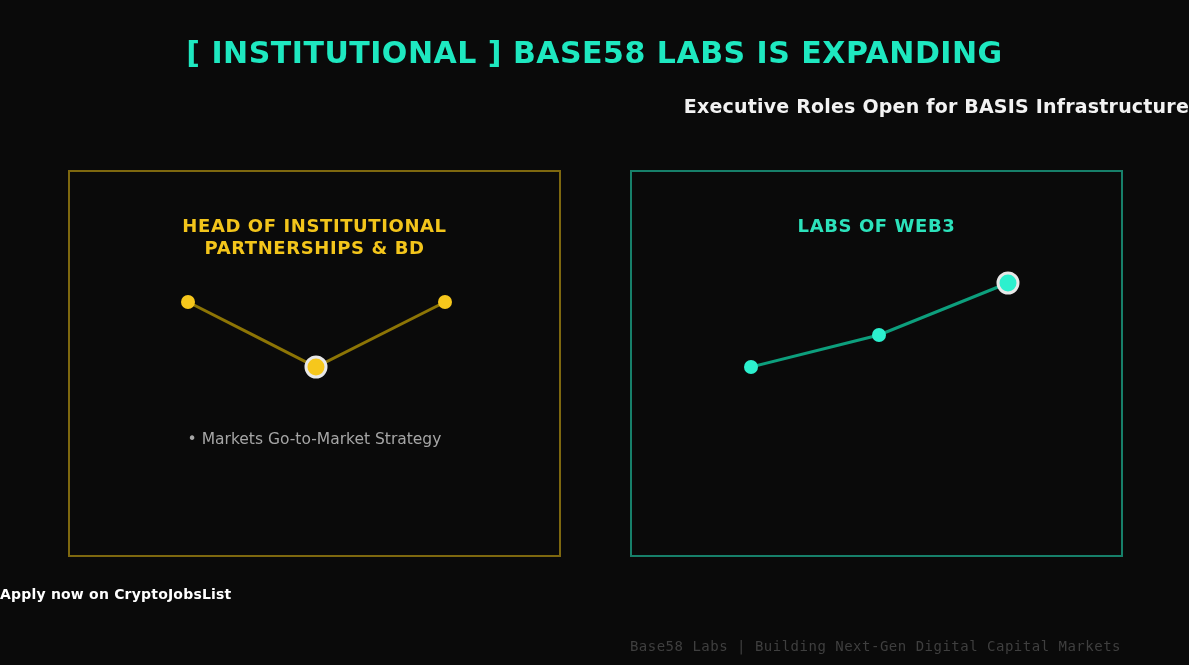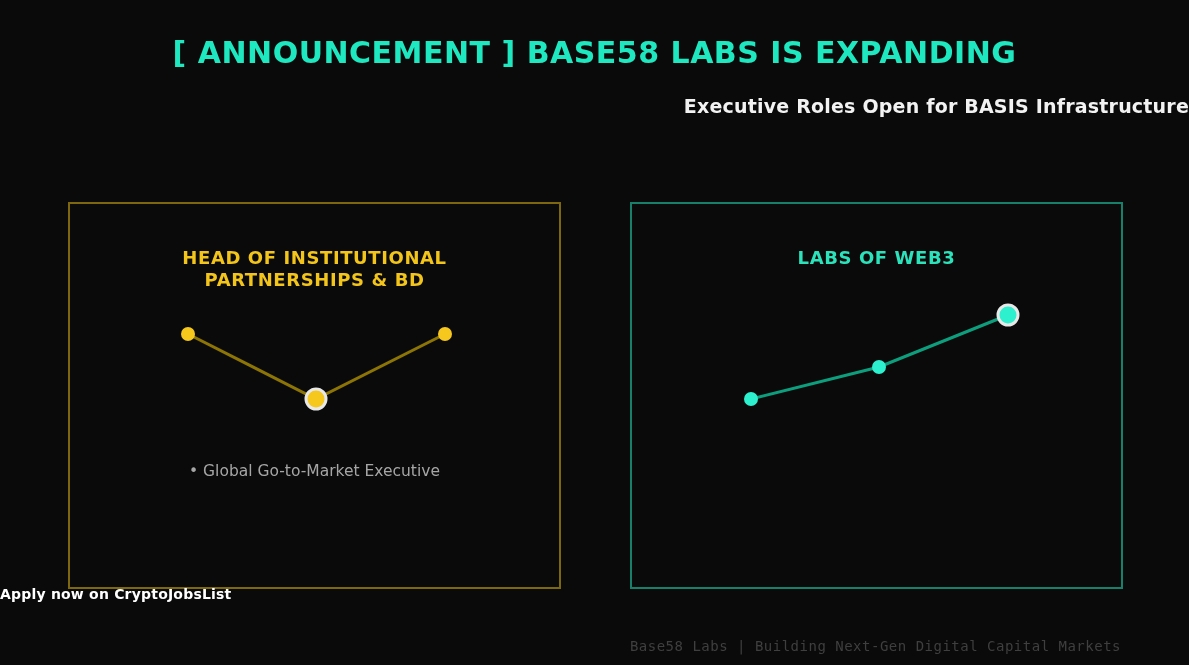--- a/index.html
+++ b/index.html
@@ -25,21 +25,21 @@
     text-align:center;color:var(--title-teal);
     font-size:30px;font-weight:bold;letter-spacing:0.5px;
   }
   .page-subtitle{
     position:absolute;top:95px;left:0;width:100%;
     text-align:right;color:var(--subtitle-white);
     font-size:19px;font-weight:bold;letter-spacing:0.2px;
   }
   .card{
     position:absolute;top:170px;width:493px;height:387px;
-    border:2px solid;background:transparent;margin-top:32px;
+    border:2px solid;background:transparent;
   }
   .card.gold{left:68px;border-color:var(--gold-border);}
   .card.teal{left:630px;border-color:var(--teal-border);}
   .card-title{
     position:absolute;top:43px;left:0;width:100%;
     text-align:center;font-weight:bold;font-size:18px;
     line-height:22px;letter-spacing:0.6px;
   }
   .card.gold .card-title{color:var(--gold);}
   .card.teal .card-title{color:var(--teal);}
@@ -60,36 +60,36 @@
   .footer-text{
     position:absolute;top:630px;right:68px;
     color:var(--footer-gray);
     font-family:"DejaVu Sans Mono", monospace;
     font-size:14px;letter-spacing:0.5px;margin-top:8px;
   }
 </style>
 </head>
 <body>
 
-<div class="page-title">[ ANNOUNCEMENT ] BASE58 LABS IS EXPANDING</div>
+<div class="page-title">[ INSTITUTIONAL ] BASE58 LABS IS EXPANDING</div>
 <div class="page-subtitle">Executive Roles Open for BASIS Infrastructure</div>
 
 <section class="card gold">
   <div class="card-title">
     <div>HEAD OF INSTITUTIONAL</div>
     <div>PARTNERSHIPS &amp; BD</div>
   </div>
   <svg class="chart" viewBox="0 0 493 150">
       <polyline points="118,40 246,105 375,40" fill="none" stroke="#8d7505" stroke-width="3"></polyline>
       <circle cx="118" cy="40" r="7" fill="#f6c71c"></circle>
       <circle cx="246" cy="105" r="10" fill="#f6c71c" stroke="#e8e8e8" stroke-width="3"></circle>
       <circle cx="375" cy="40" r="7" fill="#f6c71c"></circle>
     </svg>
   <ul class="bullets">
-    <li>• Global Go-to-Market Executive</li>
+    <li>• Markets Go-to-Market Strategy</li>
   </ul>
 </section>
 
 <section class="card teal">
   <div class="card-title">
     <div>LABS OF WEB3</div>
   </div>
   <svg class="chart" viewBox="0 0 493 150">
       <polyline points="119,105 247,73 376,21" fill="none" stroke="#0d9f7d" stroke-width="3"></polyline>
       <circle cx="119" cy="105" r="7" fill="#2cf0ce"></circle>

